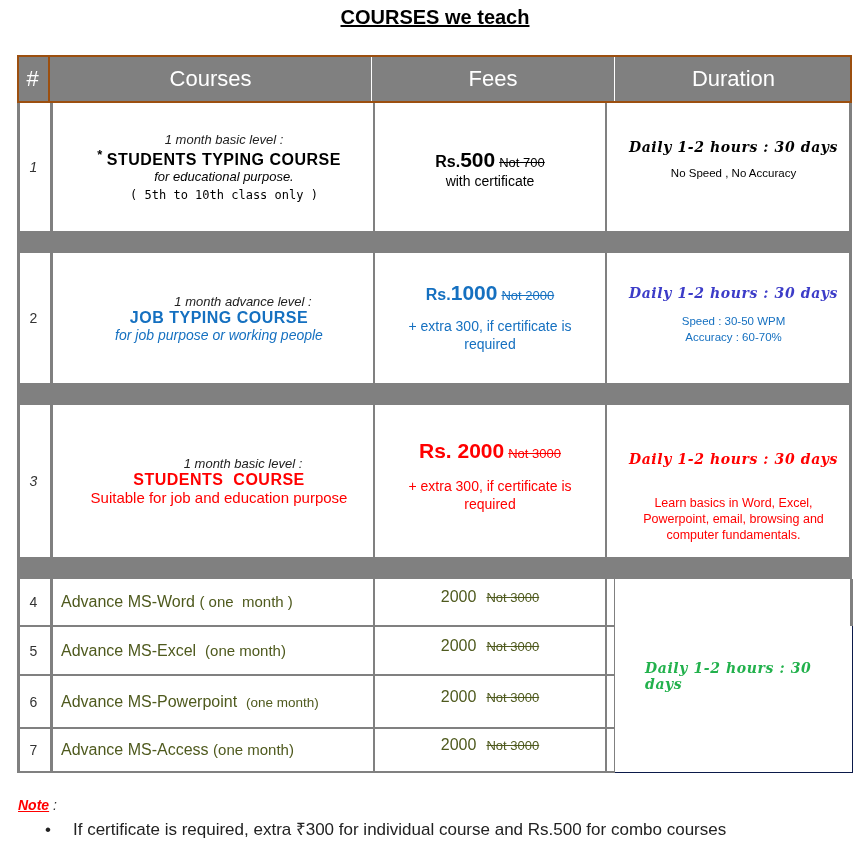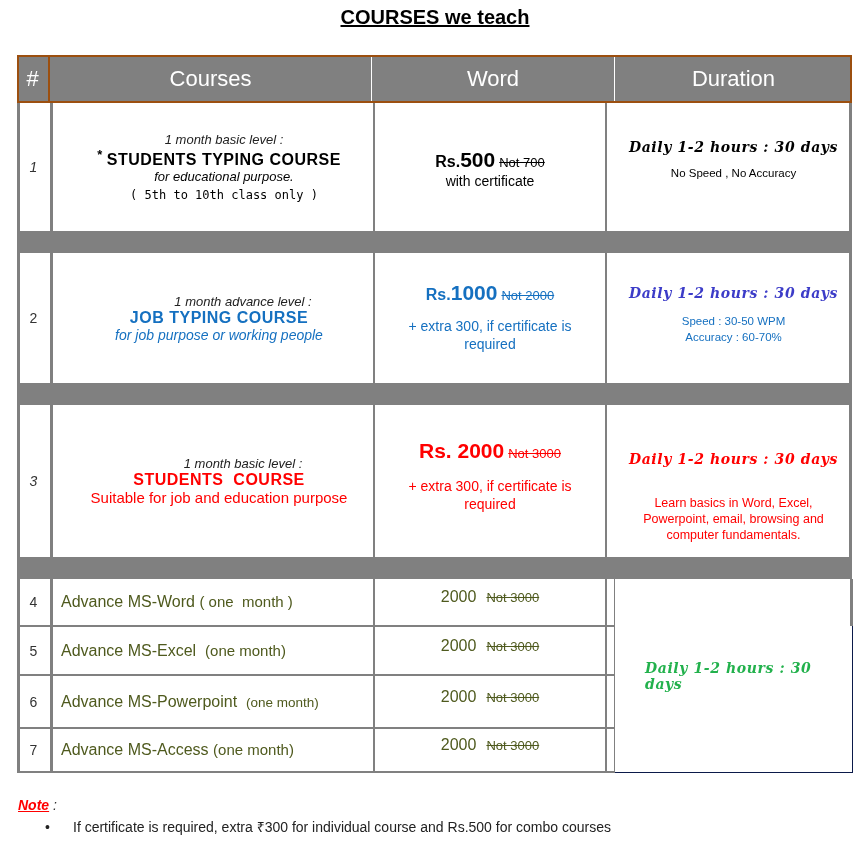--- a/index.html
+++ b/index.html
@@ -72,34 +72,34 @@
   .merged { position: absolute; left: 597px; top: 524px; width: 238px; height: 193px;
             background: #fff; box-sizing: border-box; border-left: 1px solid #808080;
             display: flex; align-items: center; justify-content: center; }
   .merged .edge-r { position: absolute; right: -1px; top: 0; height: 47px; width: 3px; background: #808080; }
   .merged .edge-r2 { position: absolute; right: -1px; top: 47px; bottom: 0; width: 1px; background: #0b1a4a; }
   .merged .edge-b { position: absolute; left: 0; right: -1px; bottom: -1px; height: 1px; background: #0b1a4a; }
 
   .note { position: absolute; left: 18px; top: 797px; font-size: 14px; }
   .note-label { color: #ff0000; font-weight: bold; font-style: italic; text-decoration: underline; }
   .note-colon { color: #333; font-style: italic; }
-  .note-list { position: absolute; left: 45px; top: 817px; font-size: 14px; color: #222; }
+  .note-list { position: absolute; left: 45px; top: 817px; font-size: 17px; color: #222; }
   .note-list .bullet { display: inline-block; width: 28px; }
 </style>
 </head>
 <body>
 
 <div class="title">COURSES we teach</div>
 
 <div class="tbl">
 
   <div class="row hdr" style="top:0;">
     <div class="cell c-num">#</div>
     <div class="cell c-crs">Courses</div>
-    <div class="cell c-fee">Word</div>
+    <div class="cell c-fee">Fees</div>
     <div class="cell c-dur">Duration</div>
   </div>
 
   <div class="row brow" style="top:48px;height:128px;">
     <div class="cell c-num">
         <span class="num it">1</span>
       </div>
     <div class="cell c-crs">
       <div class="lvl" style="margin-left:10px;">1 month basic level :</div>
       <div class="cname">

